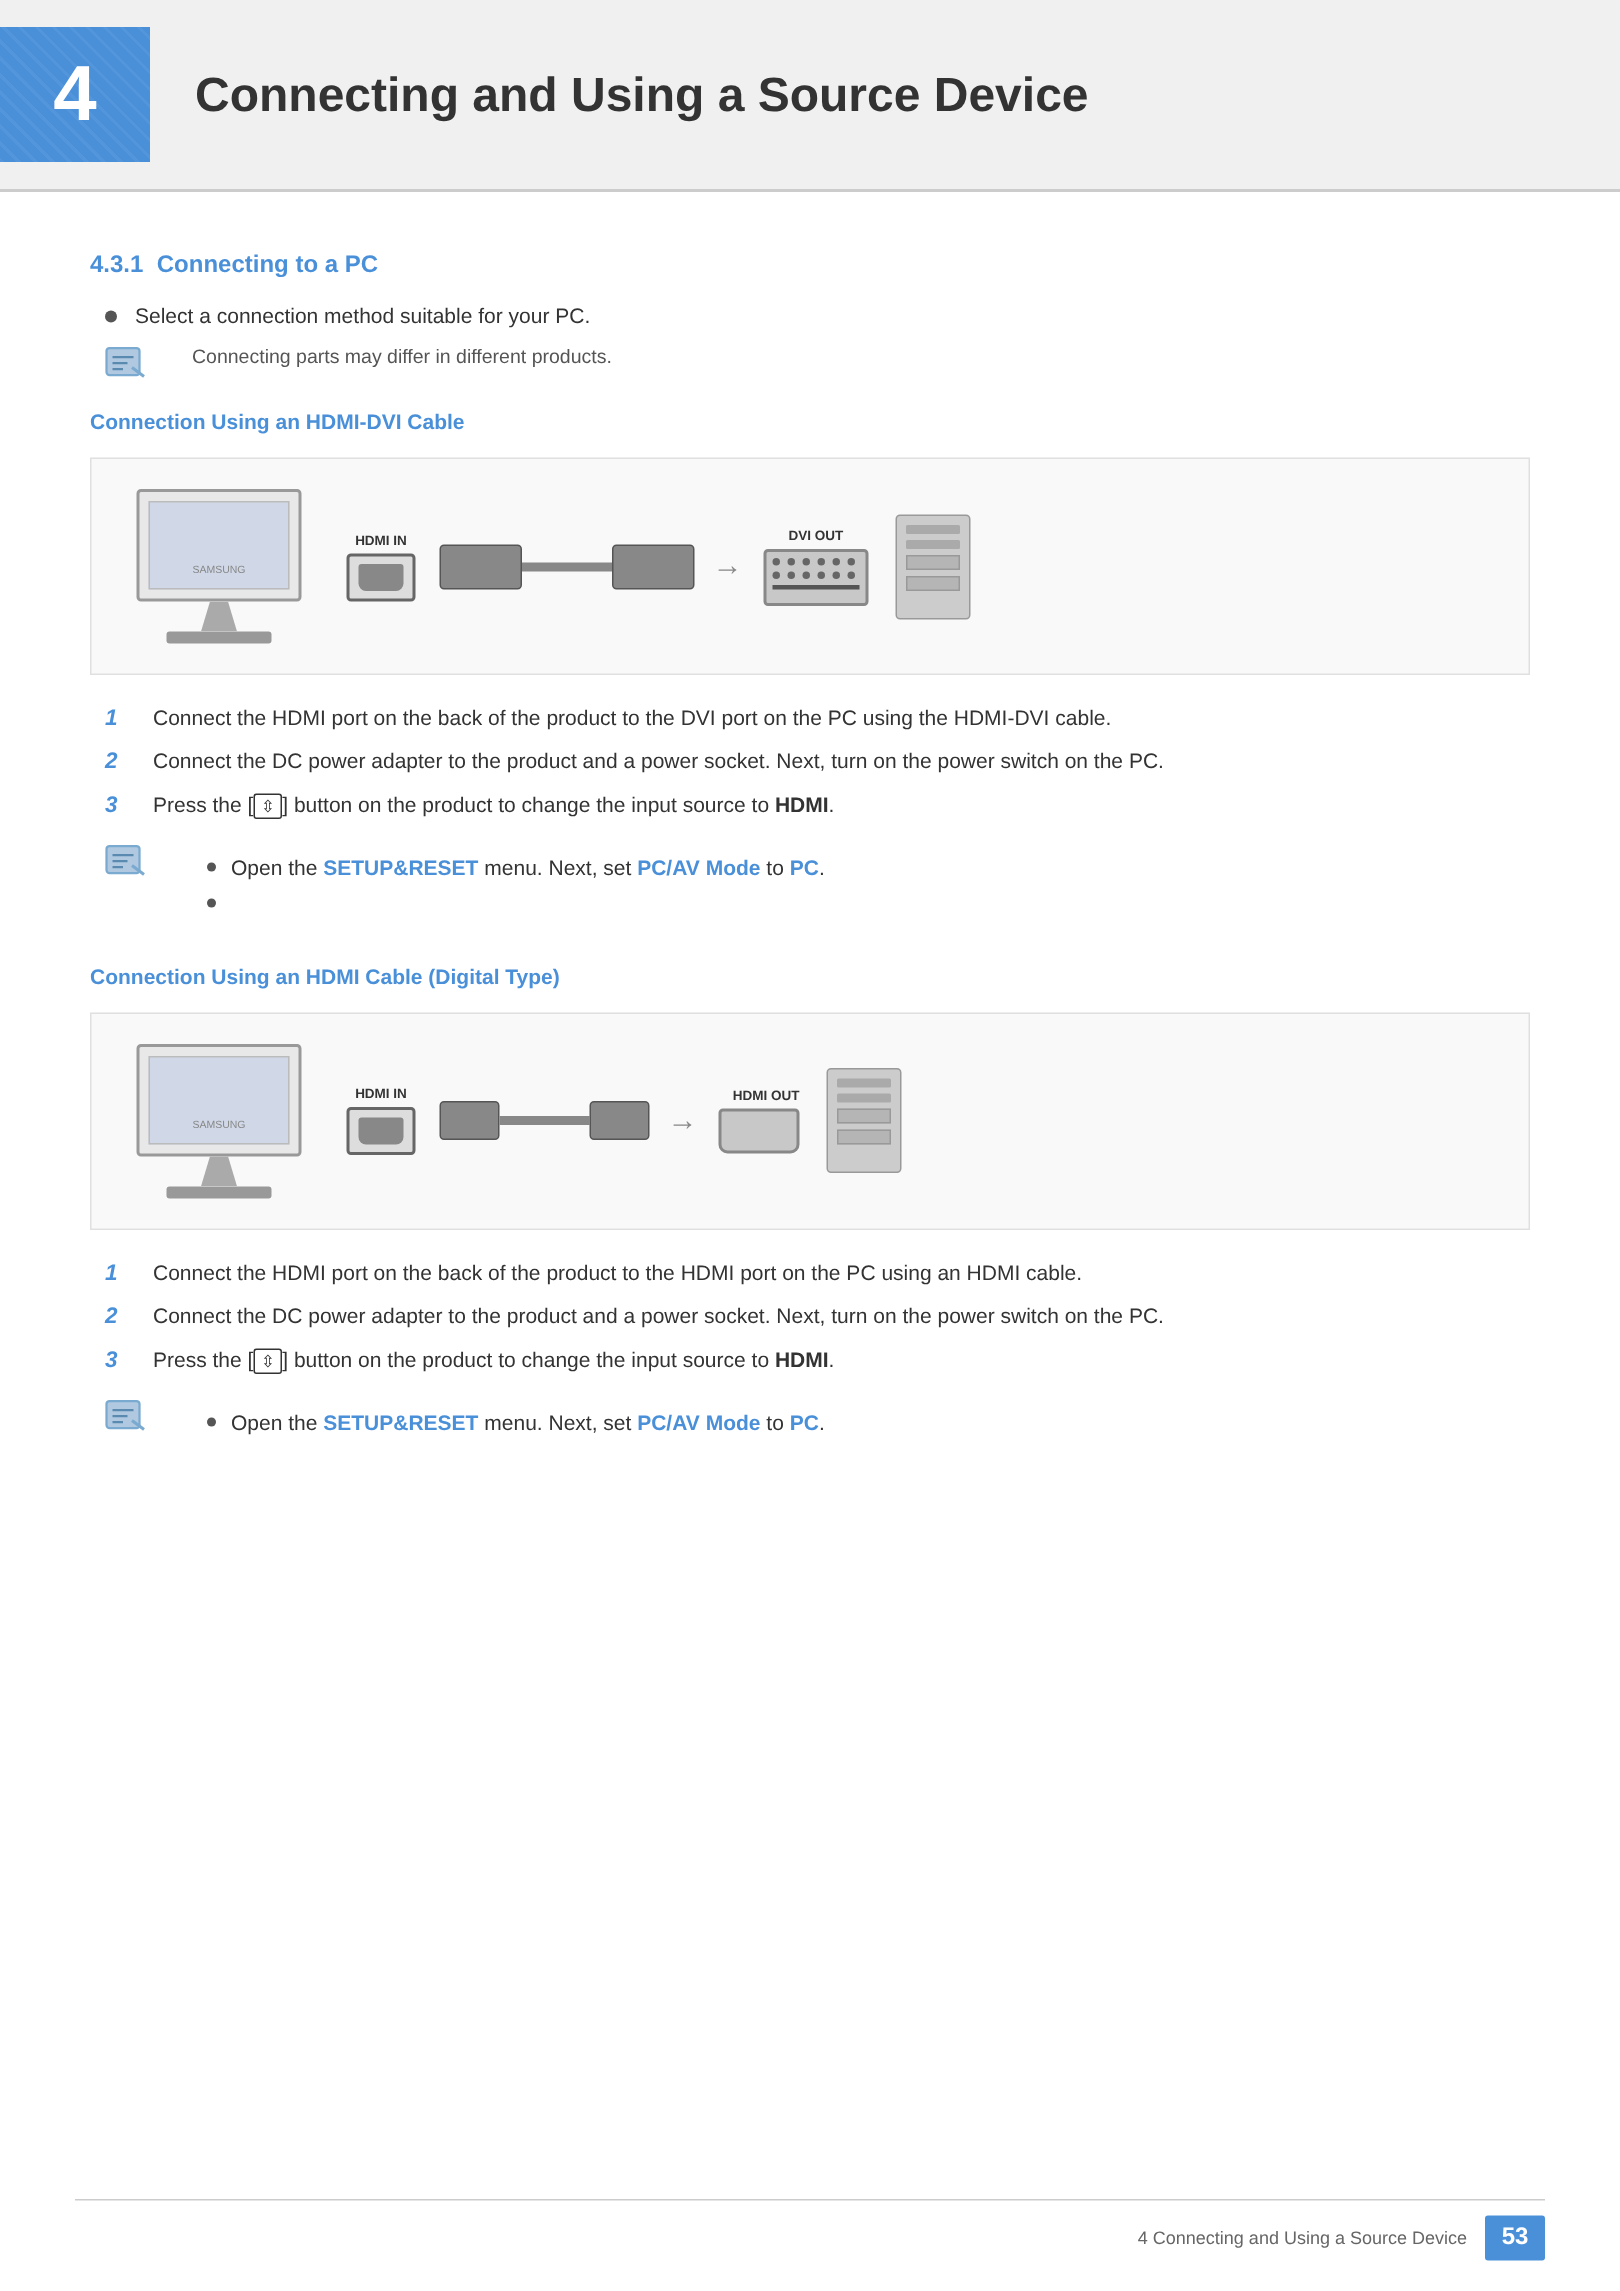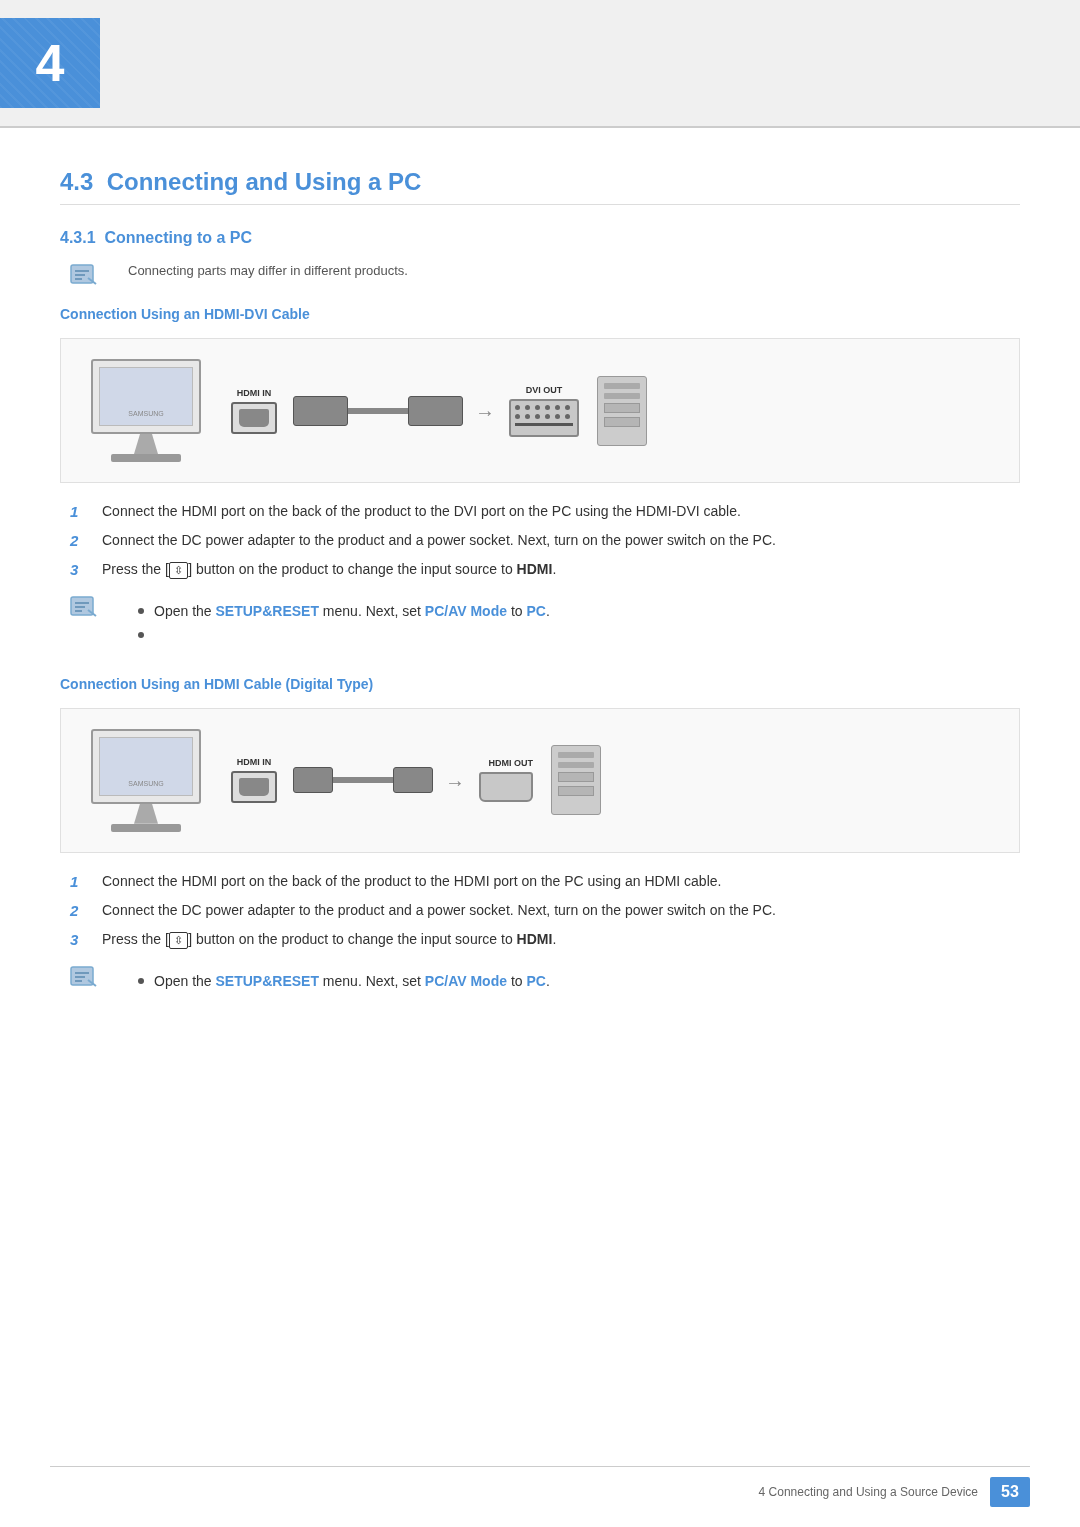--- a/index.html
+++ b/index.html
@@ -392,33 +392,35 @@
 
     .section-gap { margin-bottom: 30px; }
   </style>
 </head>
 <body>
 
 <div class="page-header">
   <div class="chapter-number-box">
     <span>4</span>
   </div>
+  <h1 class="page-header-title">Connecting and Using a Source Device</h1>
 </div>
 
 <div class="content">
 
   <div class="section-gap">
-    <h2 class="section-title">
-      <span>4.3</span>&nbsp;&nbsp;<span>Connecting and Using a PC</span>
-    </h2>
 
     <h3 class="subsection-title">
       <span>4.3.1</span>&nbsp;&nbsp;<span>Connecting to a PC</span>
     </h3>
 
+    <div class="bullet-item">
+      <div class="bullet-dot"></div>
+      <span>Select a connection method suitable for your PC.</span>
+    </div>
 
     <div class="note-block">
       <div class="note-icon">
         <svg viewBox="0 0 28 22" xmlns="http://www.w3.org/2000/svg">
           <rect x="1" y="1" width="22" height="18" rx="2" fill="#b0c8e0" stroke="#7aaad0" stroke-width="1.5"></rect>
           <line x1="5" y1="7" x2="19" y2="7" stroke="#5a8ab0" stroke-width="1.5"></line>
           <line x1="5" y1="11" x2="15" y2="11" stroke="#5a8ab0" stroke-width="1.5"></line>
           <line x1="5" y1="15" x2="12" y2="15" stroke="#5a8ab0" stroke-width="1.5"></line>
           <line x1="18" y1="14" x2="26" y2="20" stroke="#7aaad0" stroke-width="2"></line>
         </svg>

